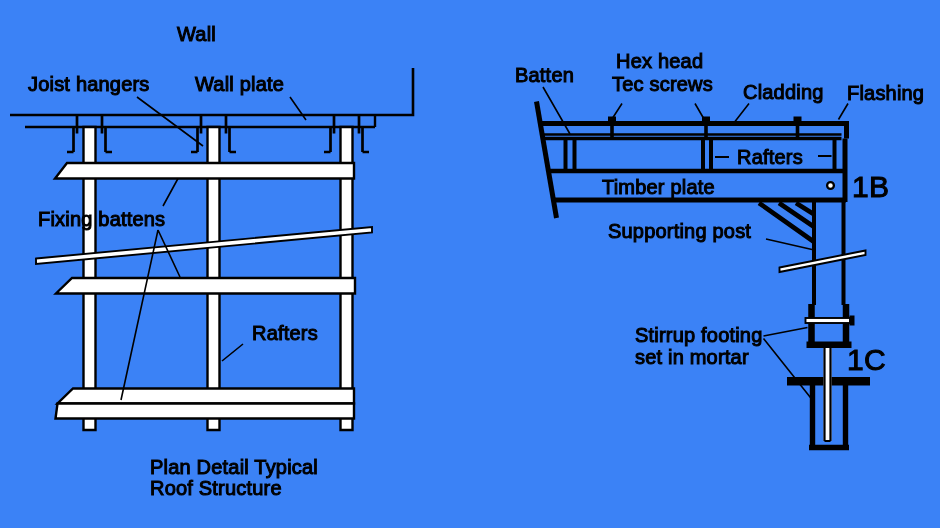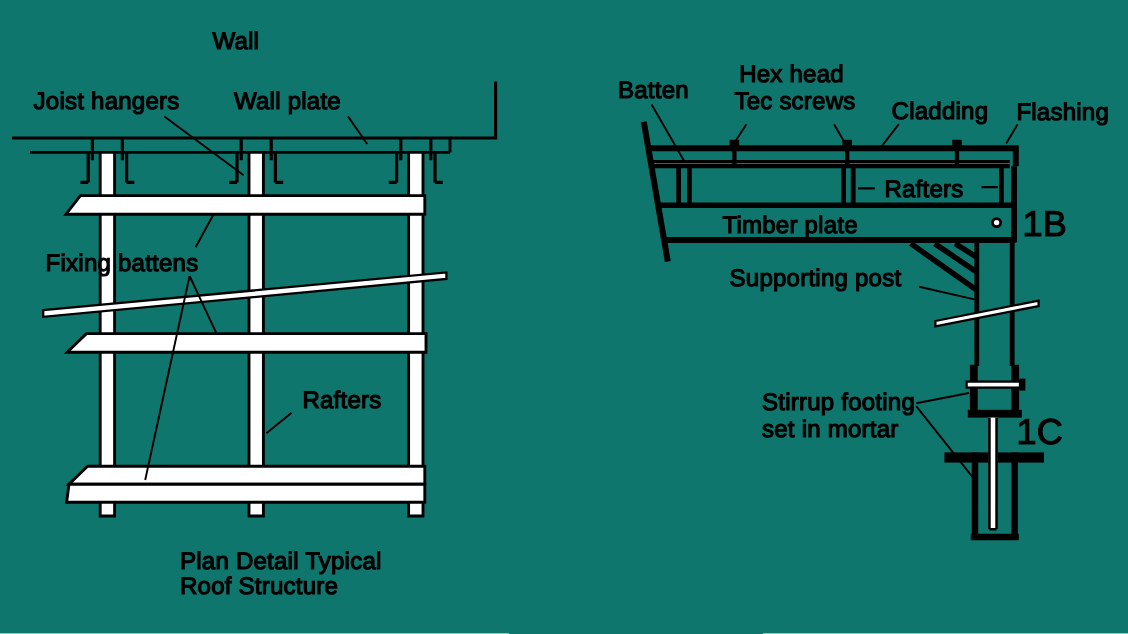--- a/index.html
+++ b/index.html
@@ -3,21 +3,21 @@
 <meta charset="utf-8">
 <style>
   html, body {
     margin: 0; padding: 0;
     background: #ffffff;
     font-family: "Liberation Sans", "DejaVu Sans", sans-serif;
   }
   .stage {
     position: relative;
     width: 940px; height: 528px;
-    background: #0f766e;
+    background: #3b82f6;
     overflow: hidden;
   }
   svg text {
     font-family: "Liberation Sans", "DejaVu Sans", sans-serif;
     fill: #000000;
     font-size: 20px;
     letter-spacing: 0.2px;
   }
   svg text.callout { font-size: 30px; }
 </style>

